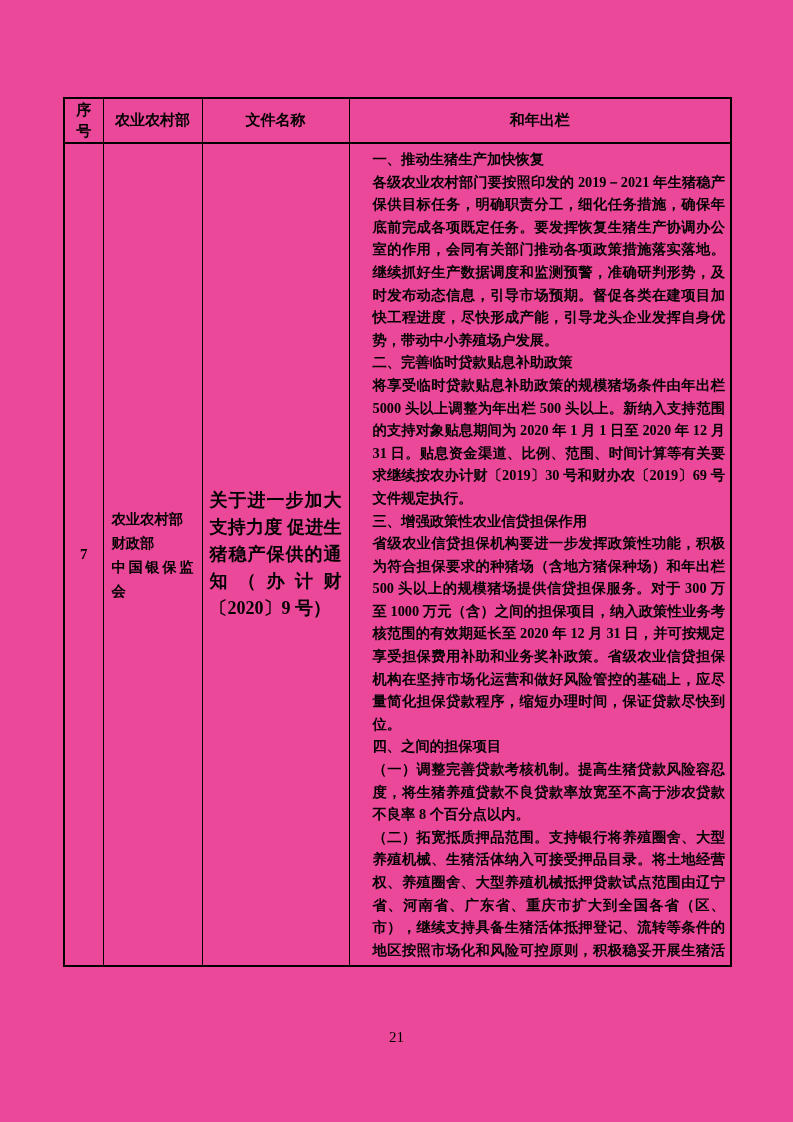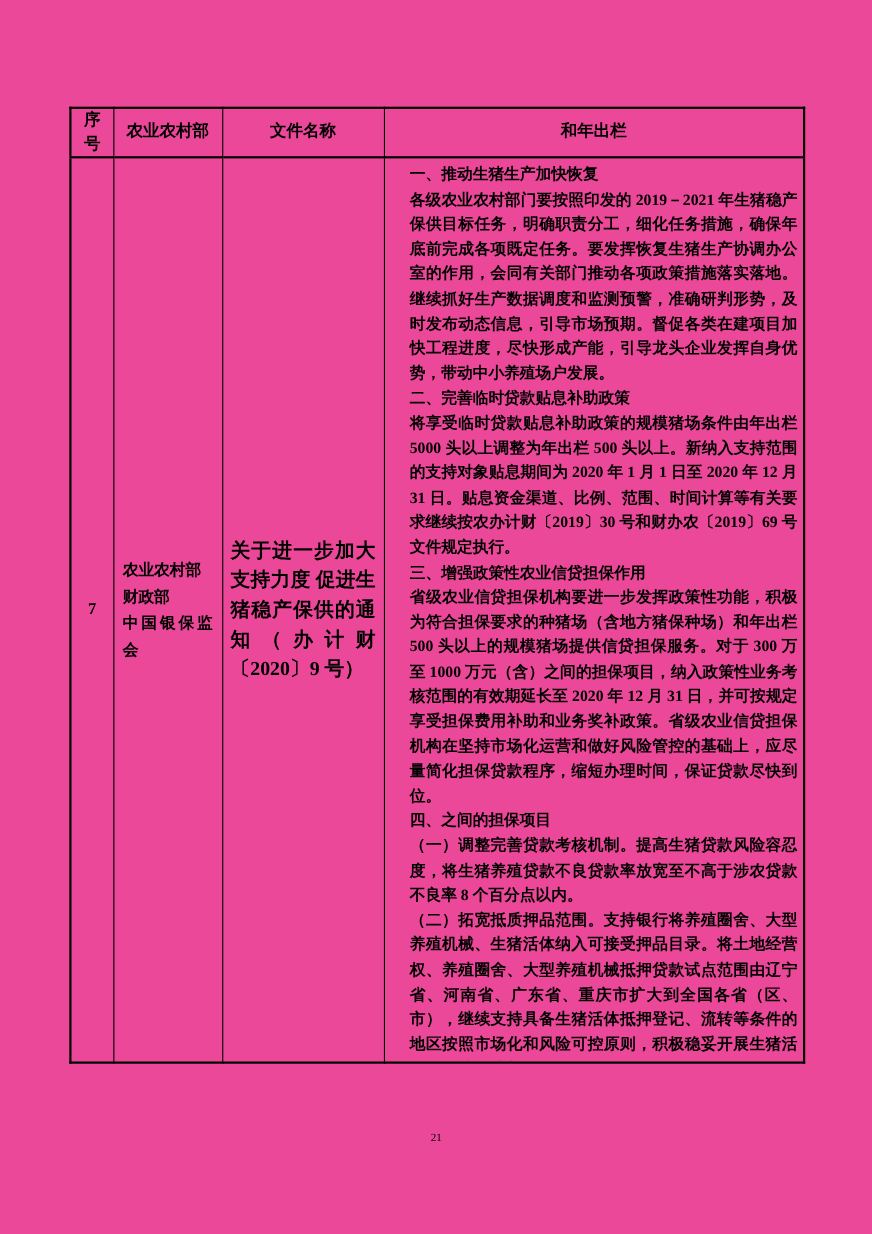--- a/index.html
+++ b/index.html
@@ -81,21 +81,21 @@
     line-height: 22.6px;
     text-align: justify;
   }
   .content-box .para { text-align: justify; margin-left: 18px; }
   .page-number {
     position: absolute;
     left: 0;
     top: 1029px;
     width: 793px;
     text-align: center;
-    font-size: 10px;
+    font-size: 15px;
     font-weight: 400;
   }
 </style>
 </head>
 <body>
 
 <div class="page">
 
   <table class="doc-table">
     <colgroup>

